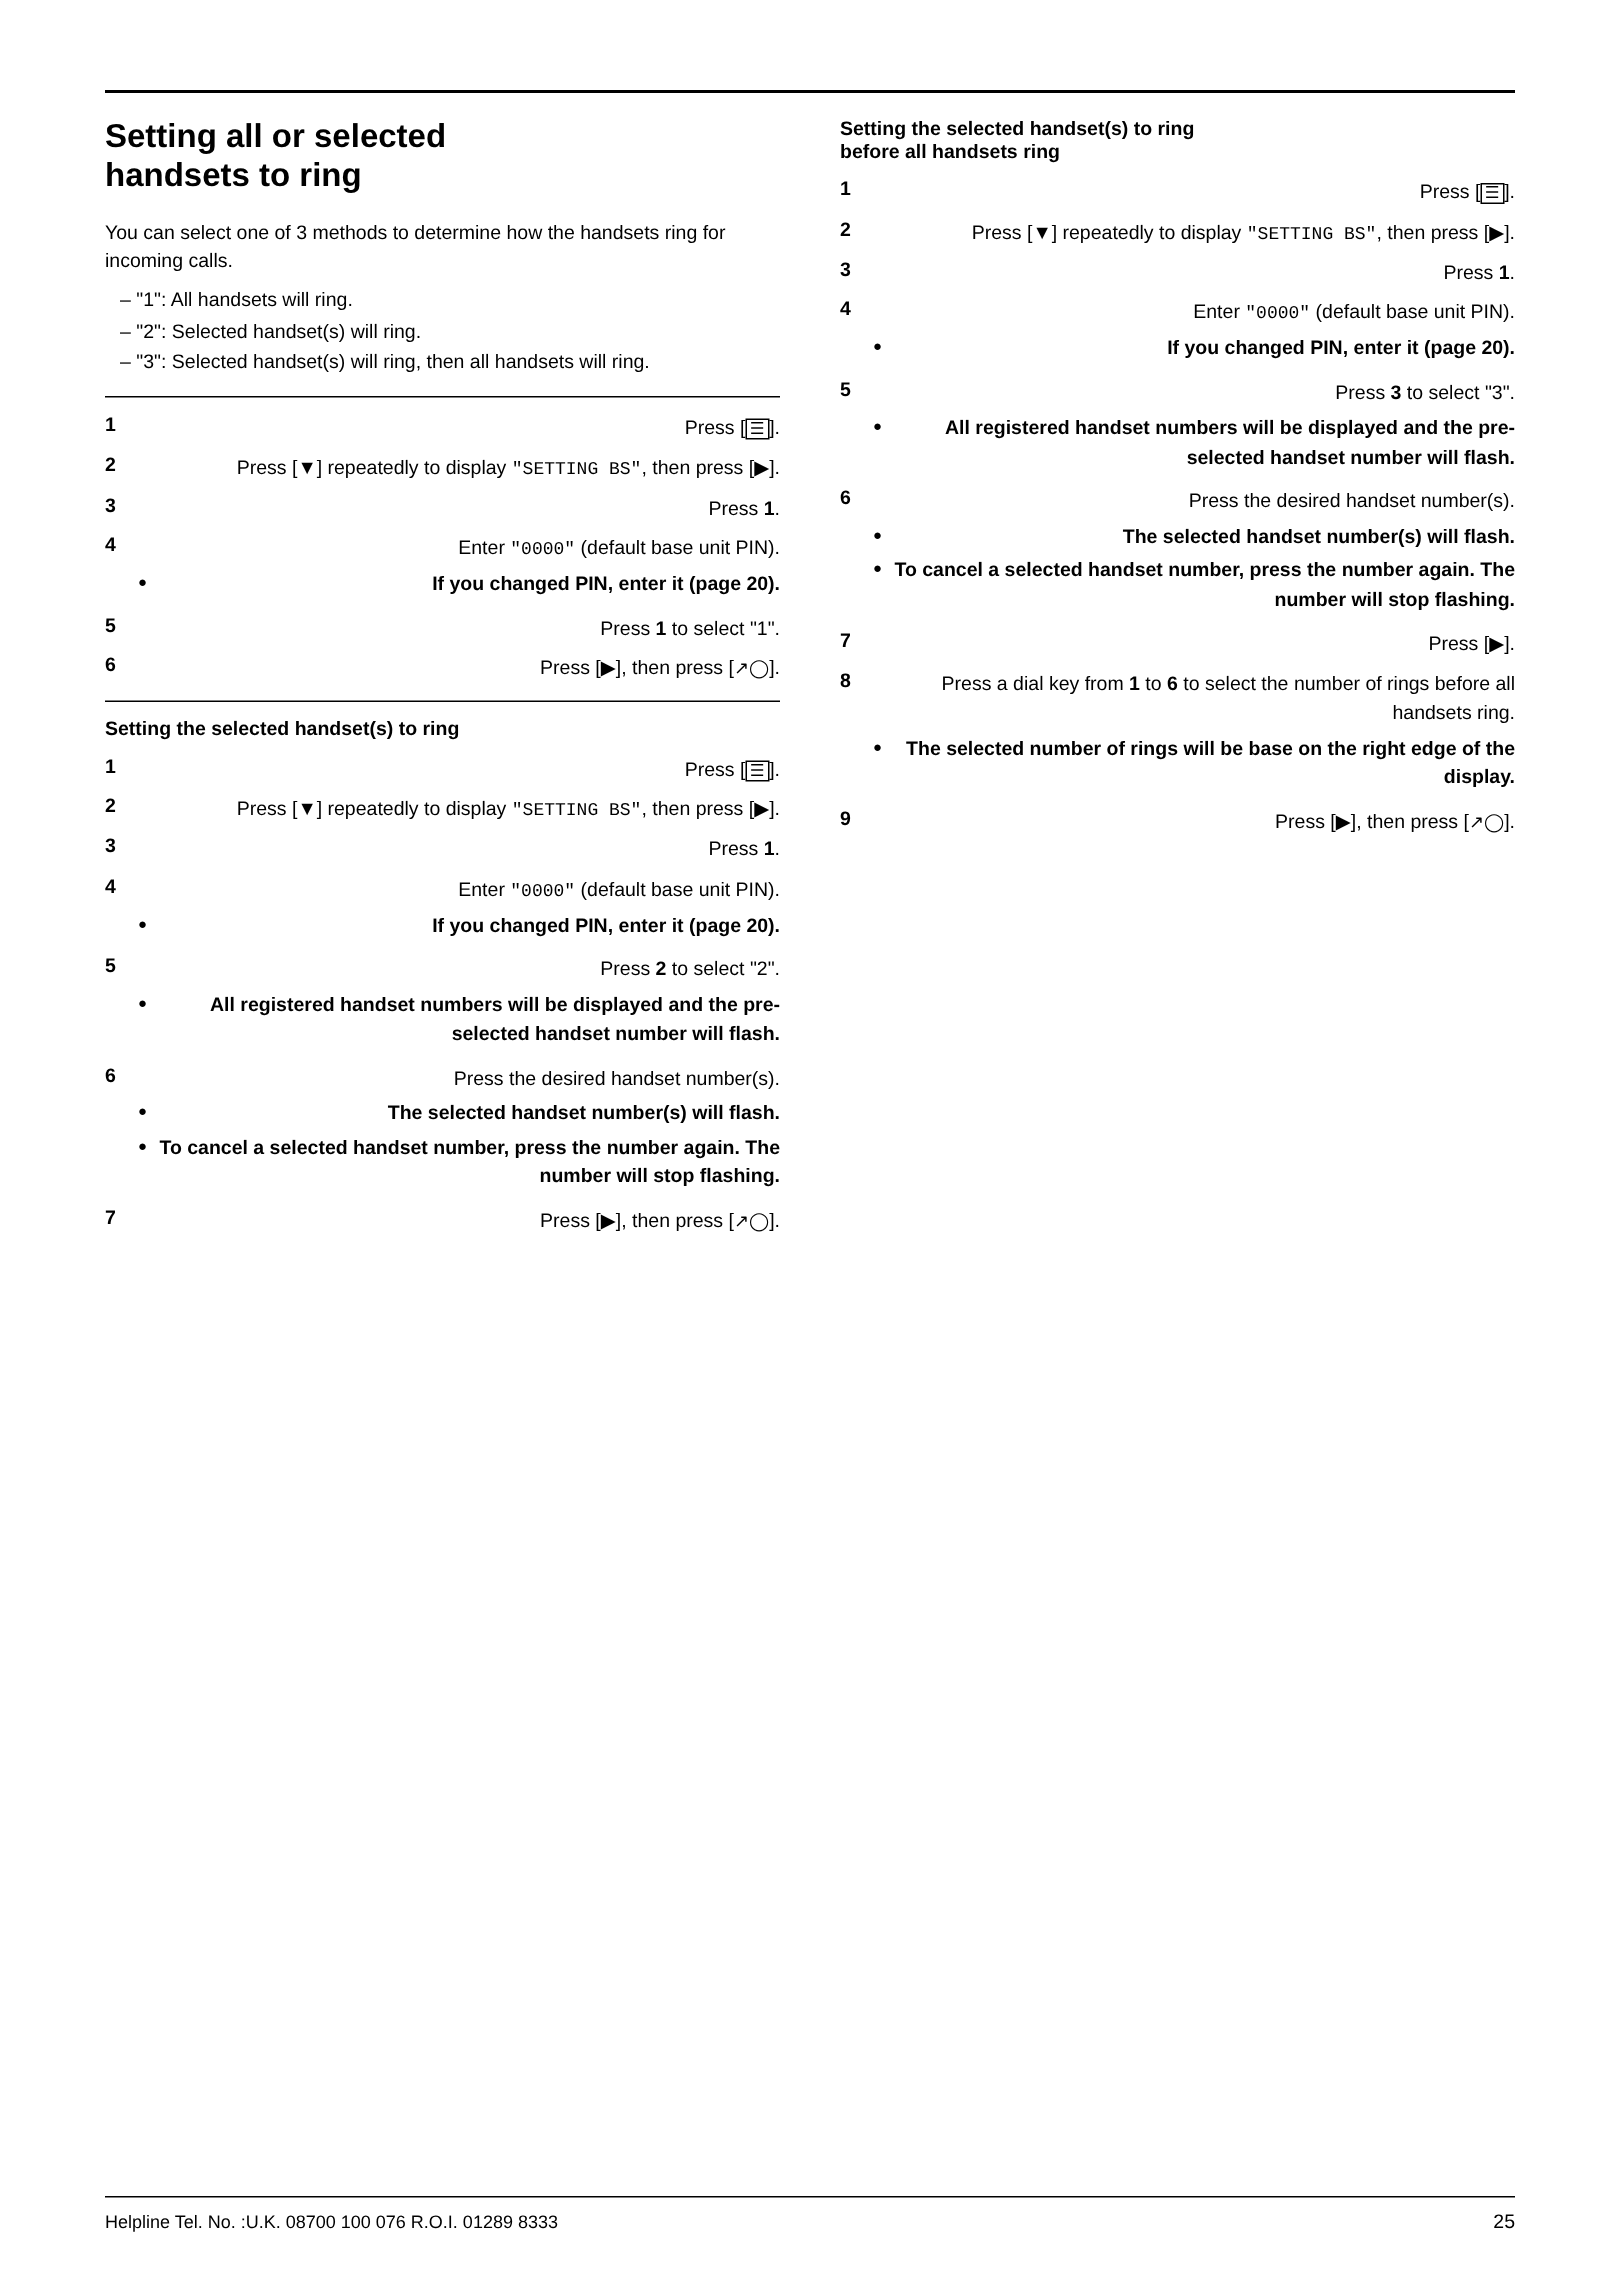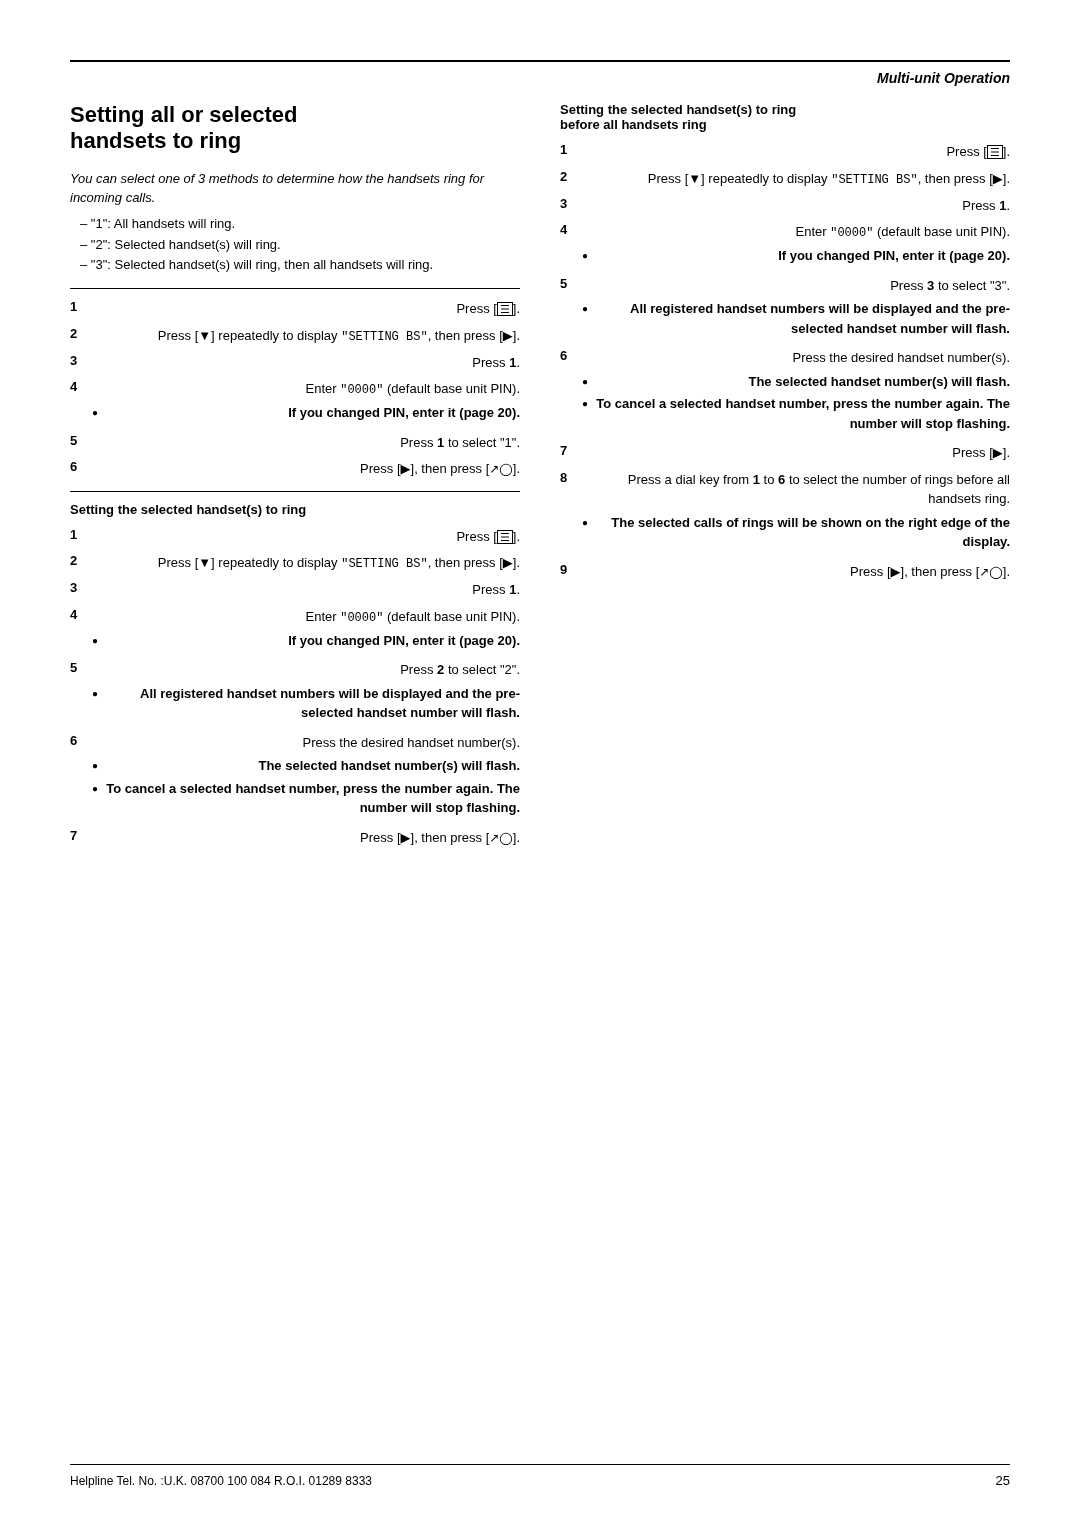--- a/index.html
+++ b/index.html
@@ -63,21 +63,20 @@
       font-size: 22px;
       font-weight: bold;
       line-height: 1.2;
       margin-bottom: 14px;
     }
 
     .intro-text {
       font-size: 13px;
       line-height: 1.5;
       margin-bottom: 6px;
-      font-style: italic;
     }
 
     .dash-list {
       list-style: none;
       margin-bottom: 12px;
       padding-left: 10px;
     }
 
     .dash-list li {
       font-size: 13px;
@@ -181,23 +180,20 @@
       margin-bottom: 10px;
     }
   </style>
 </head>
 <body>
 
 <div class="page">
 
   <hr class="header-rule">
 
-  <div class="page-header">
-    <span class="header-title">Multi-unit Operation</span>
-  </div>
 
   <div class="content-area">
 
     <div class="left-column">
 
       <h1 class="section-title">
         <span>Setting all or selected</span><br>
         <span>handsets to ring</span>
       </h1>
 
@@ -342,31 +338,31 @@
       </div>
       <div class="numbered-step">
         <span class="step-number bold-text">7</span>
         <span class="step-content">Press [▶].</span>
       </div>
       <div class="numbered-step">
         <span class="step-number bold-text">8</span>
         <span class="step-content">
           Press a dial key from <span class="bold-text">1</span> to <span class="bold-text">6</span> to select the number of rings before all handsets ring.
           <ul class="bullet-sub">
-            <li>The selected calls of rings will be shown on the right edge of the display.</li>
+            <li>The selected number of rings will be base on the right edge of the display.</li>
           </ul>
         </span>
       </div>
       <div class="numbered-step">
         <span class="step-number bold-text">9</span>
         <span class="step-content">Press [▶], then press [<span style="font-size:12px;">↗◯</span>].</span>
       </div>
 
     </div>
 
   </div>
 
   <div class="page-footer">
-    <span class="footer-text">Helpline Tel. No. :U.K. 08700 100 084  R.O.I. 01289 8333</span>
+    <span class="footer-text">Helpline Tel. No. :U.K. 08700 100 076  R.O.I. 01289 8333</span>
     <span class="page-number">25</span>
   </div>
 
 </div>
 
 </body></html>

